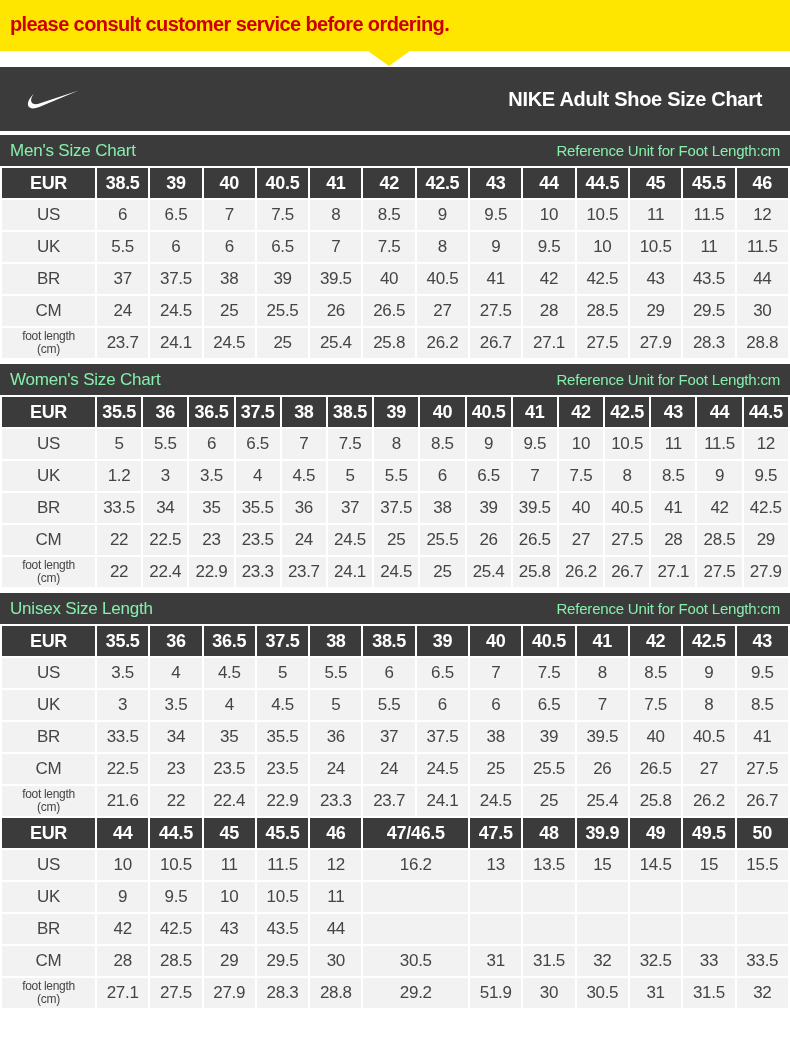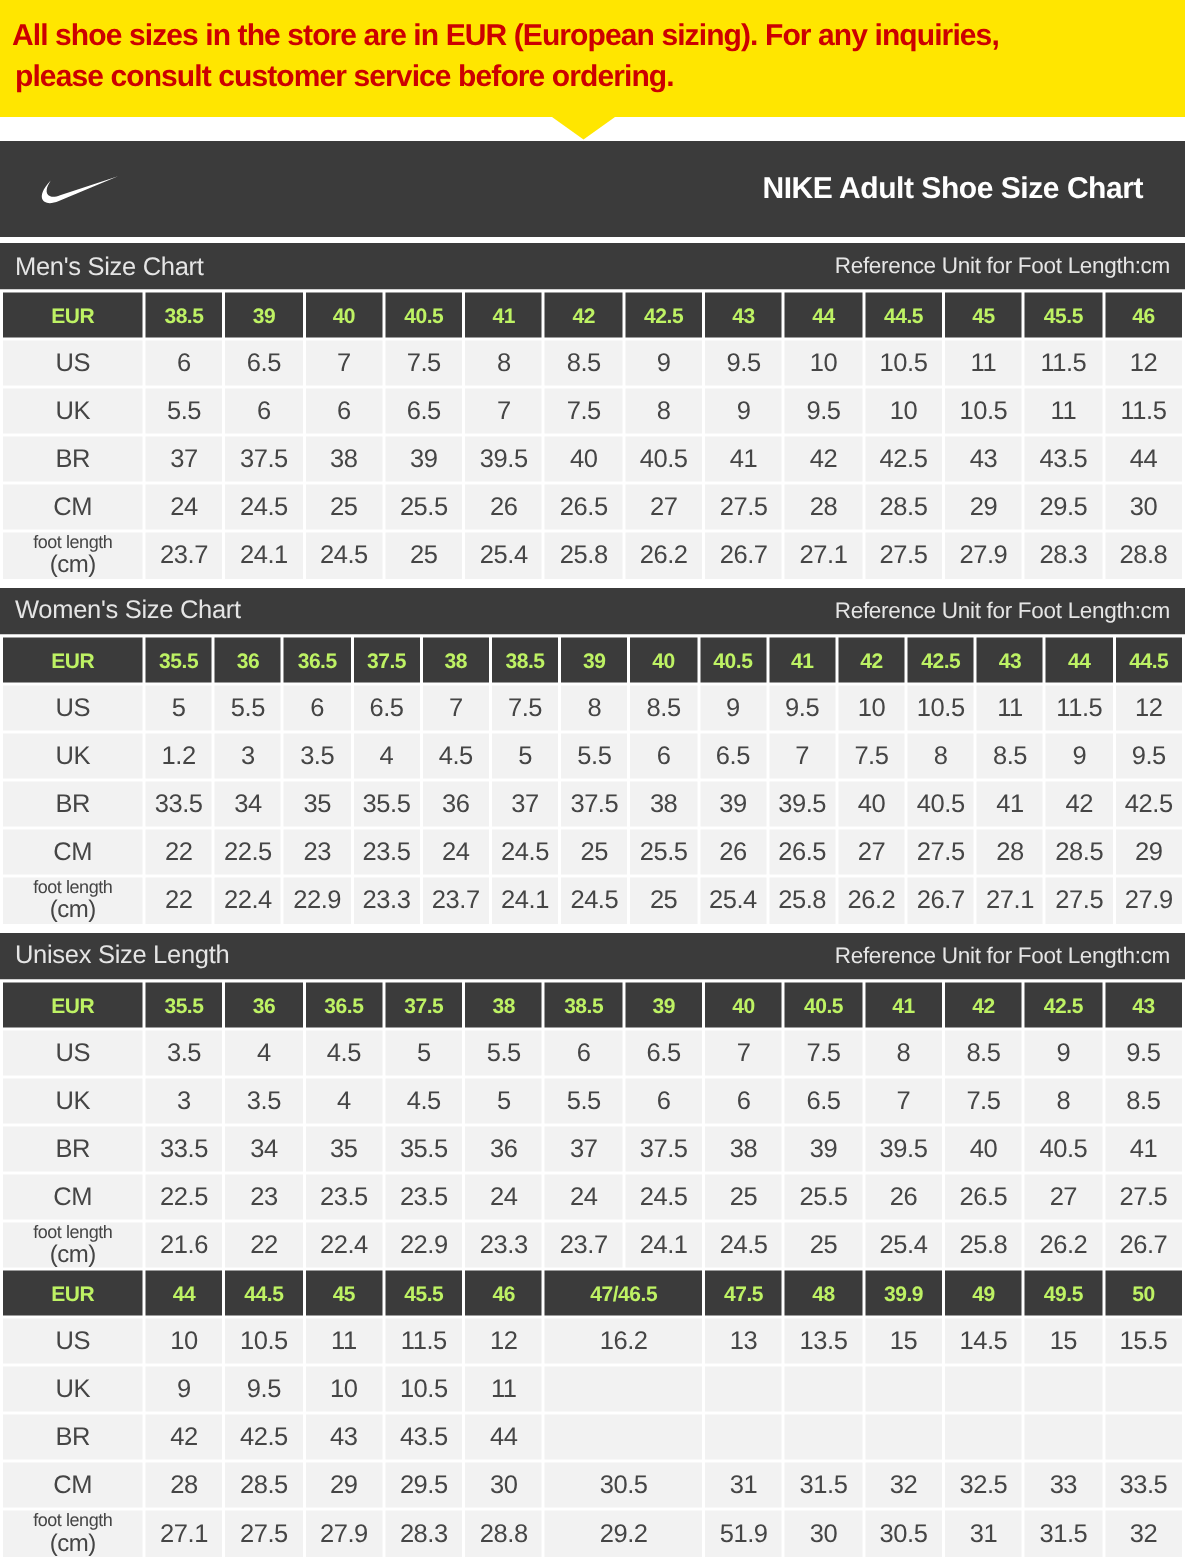--- a/index.html
+++ b/index.html
@@ -17,42 +17,41 @@
            border-top:15px solid #ffe600; }
 
   
   .brand-header { height:64px; background:#3b3b3b; display:flex; align-items:center;
                   justify-content:space-between; padding:0 28px 0 24px; margin-bottom:4px; }
   .swoosh { width:56px; height:22px; display:block; }
   .brand-title { color:#ffffff; font-weight:bold; font-size:20px; letter-spacing:-0.3px; }
 
   
   .chart { margin-bottom:4px; background:#ffffff; }
-  .bar { height:31px; background:#3b3b3b; color:#e5e5e5; display:flex;
+  .bar { height:31px; background:#3b3b3b; color:#86efac; display:flex;
          align-items:center; justify-content:space-between; padding:0 10px; }
   .bar-title { font-size:17px; letter-spacing:-0.2px; }
   .bar-ref { font-size:15px; letter-spacing:-0.2px; }
 
   table.size-table { width:100%; border-collapse:separate; border-spacing:2px;
                      table-layout:fixed; background:#ffffff; }
   table.size-table td { height:30px; text-align:center; vertical-align:middle;
                         background:#f2f2f2; color:#454545; font-size:17px;
                         letter-spacing:-0.3px; overflow:hidden; }
-  table.size-table tr.header td { background:#3b3b3b; color:#bef264;
-                                  font-weight:bold; font-size:14px; }
+  table.size-table tr.header td { background:#3b3b3b; color:#ffffff;
+                                  font-weight:bold; font-size:18px; }
   table.size-table td.label { font-size:17px; }
   table.size-table tr.header td.label { font-weight:bold; }
   table.size-table td.label.two-line { font-size:12px; line-height:1.1; }
-  table.size-table td.label.two-line div { font-size:16px; line-height:1.1; }
+  table.size-table td.label.two-line div { font-size:12px; line-height:1.1; }
 </style>
 </head>
 <body>
 
 <div class="banner">
-  <div class="l1">All shoe sizes in the store are in EUR (European sizing). For any inquiries,</div>
   <div class="l2">please consult customer service before ordering.</div>
 </div>
 <div class="notch-row">
   <div class="notch"></div>
 </div>
 
 <div class="brand-header">
   <svg class="swoosh" viewBox="0 0 100 35" xmlns="http://www.w3.org/2000/svg" aria-hidden="true">
     <path fill="#ffffff" d="M97.6 2.2 L27.2 31.8 C20 34.8 14 35.3 10.2 32.7
       C6.8 30.4 6 26.2 7.9 21.3 C9.4 17.4 12.6 12.8 17.5 7.5

